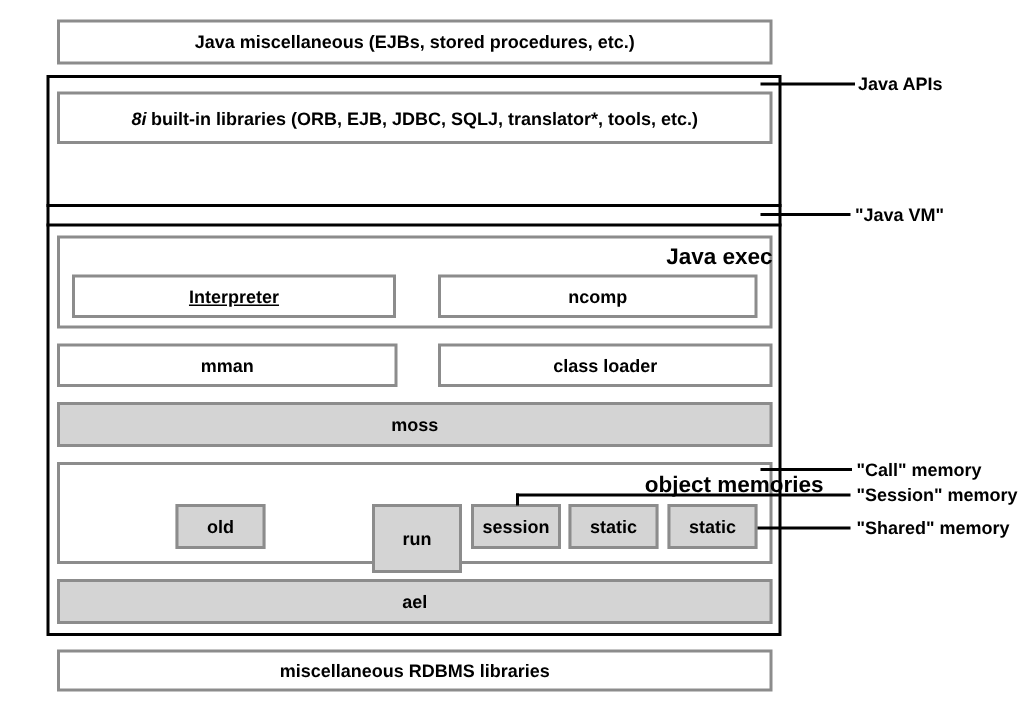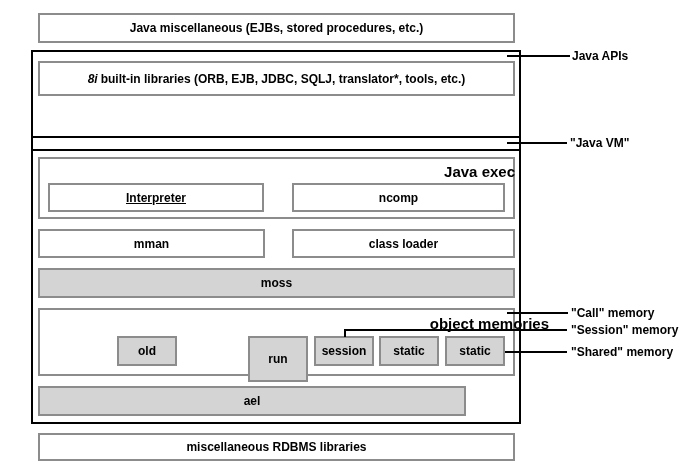--- a/index.html
+++ b/index.html
@@ -59,21 +59,21 @@
 
   <div class="gbox" style="left:38px; top:308px; width:477px; height:68px;"></div>
   <div class="ctitle" style="left:29px; top:316px; width:520px;">object memories</div>
 
   <div class="gbox gfill" style="left:117px; top:336px; width:60px; height:30px;">old</div>
   <div class="gbox gfill" style="left:248px; top:336px; width:60px; height:46px;">run</div>
   <div class="gbox gfill" style="left:314px; top:336px; width:60px; height:30px;">session</div>
   <div class="gbox gfill" style="left:379px; top:336px; width:60px; height:30px;text-align:right;">static</div>
   <div class="gbox gfill" style="left:445px; top:336px; width:60px; height:30px;">static</div>
 
-  <div class="gbox gfill" style="left:38px; top:386px; width:428px; height:30px;">ael</div>
+  <div class="gbox gfill" style="left:38px; top:386px; width:477px; height:30px;">ael</div>
 
   <div class="gbox" style="left:38px; top:433px; width:477px; height:28px;">miscellaneous RDBMS libraries</div>
 
   <div class="hline" style="left:507px; top:55px;  width:63px;"></div>
   <div class="hline" style="left:507px; top:142px; width:60px;"></div>
   <div class="hline" style="left:507px; top:312px; width:61px;"></div>
   <div class="hline" style="left:344px; top:329px; width:223px;"></div>
   <div class="vline" style="left:344px; top:329px; height:8px;"></div>
   <div class="hline" style="left:505px; top:351px; width:62px;"></div>
 

